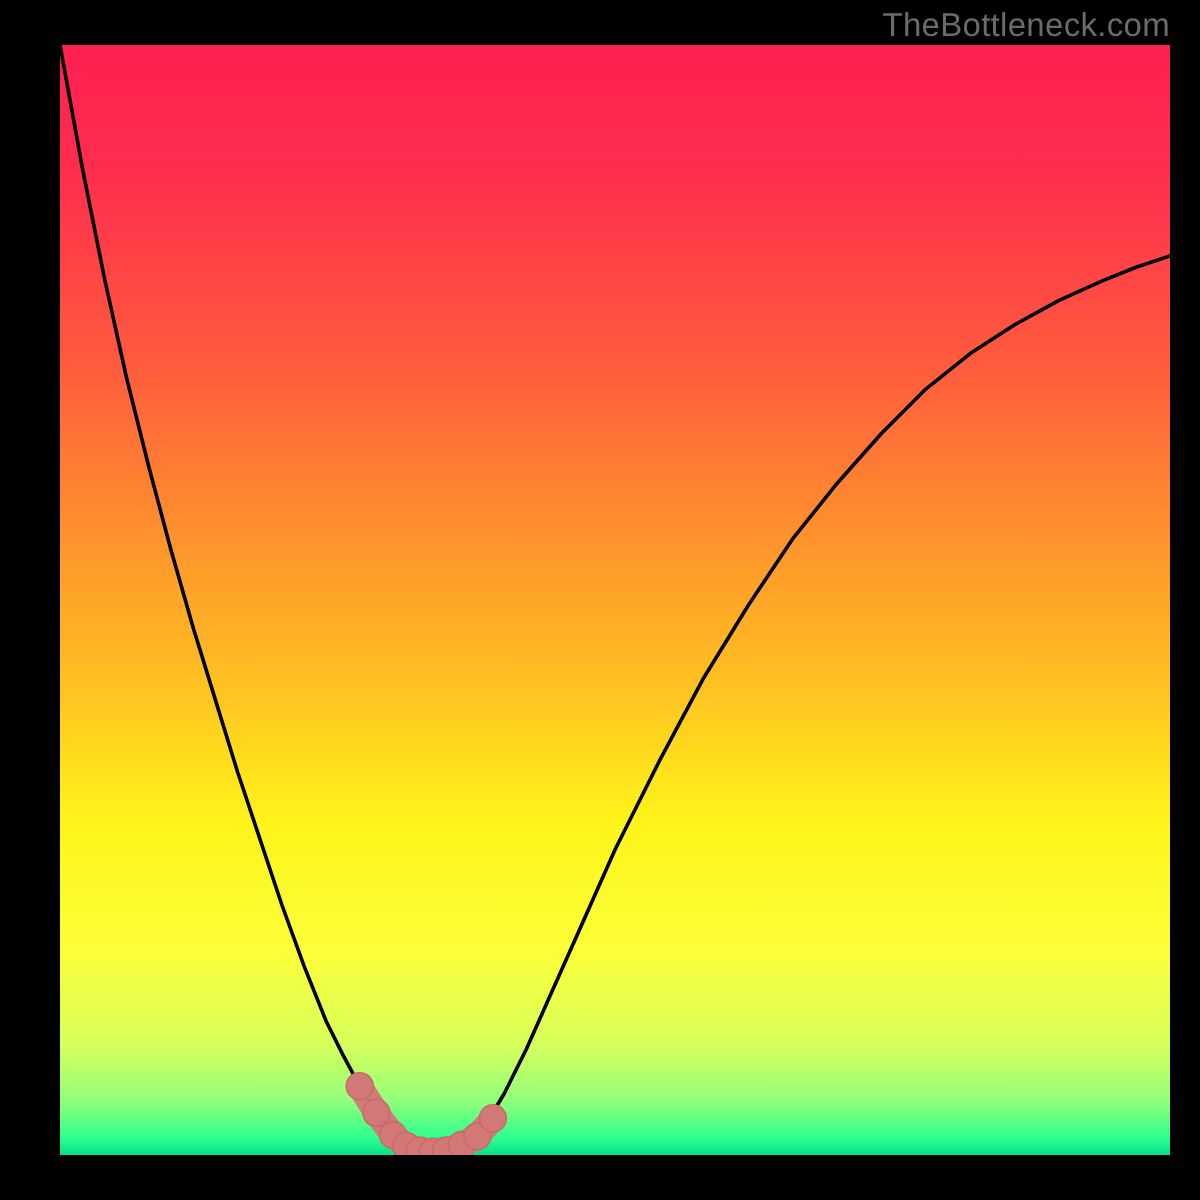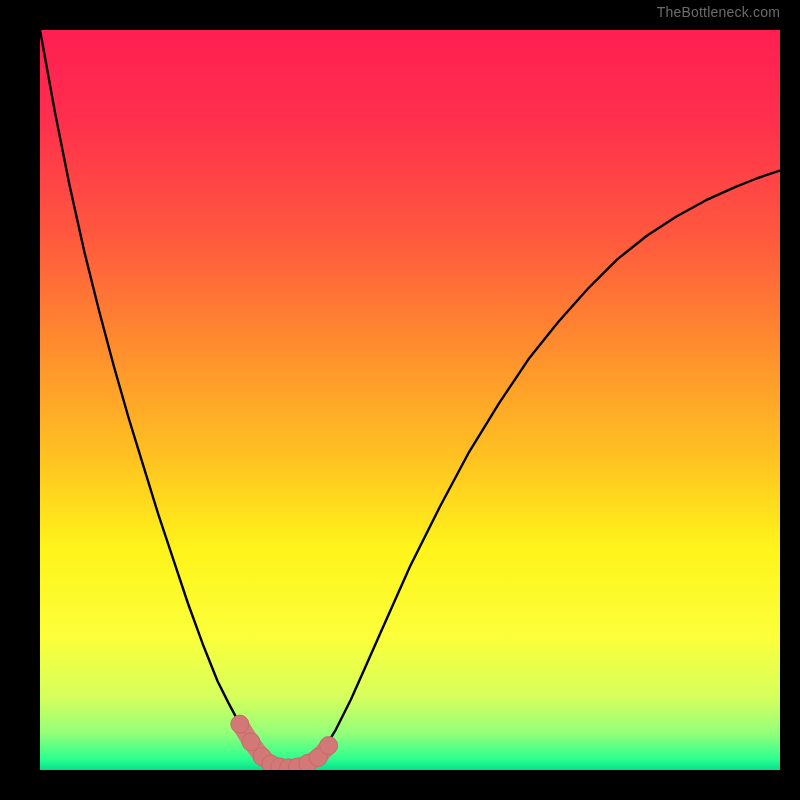--- a/index.html
+++ b/index.html
@@ -39,21 +39,21 @@
     left: 0;
     top: 0;
     width: 740px;
     height: 740px;
   }
   .watermark {
     position: absolute;
     top: 4px;
     right: 20px;
     color: #6b6b6b;
-    font-size: 14px;
+    font-size: 22px;
     letter-spacing: 0.2px;
     font-weight: 400;
     user-select: none;
   }
 </style>
 </head>
 <body>
 
 <div class="frame">
 

